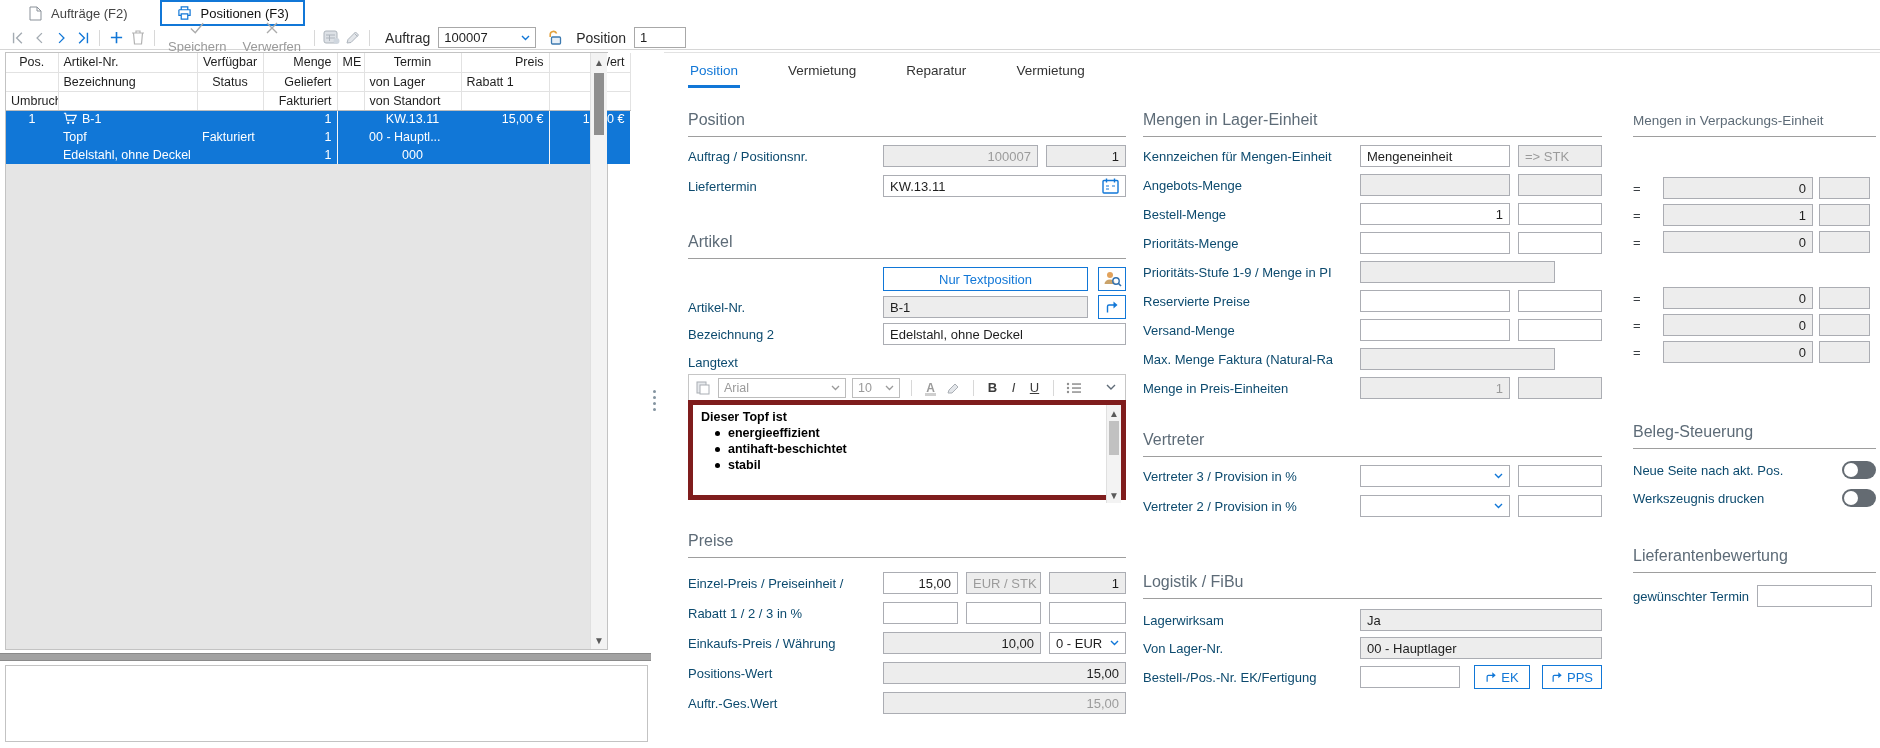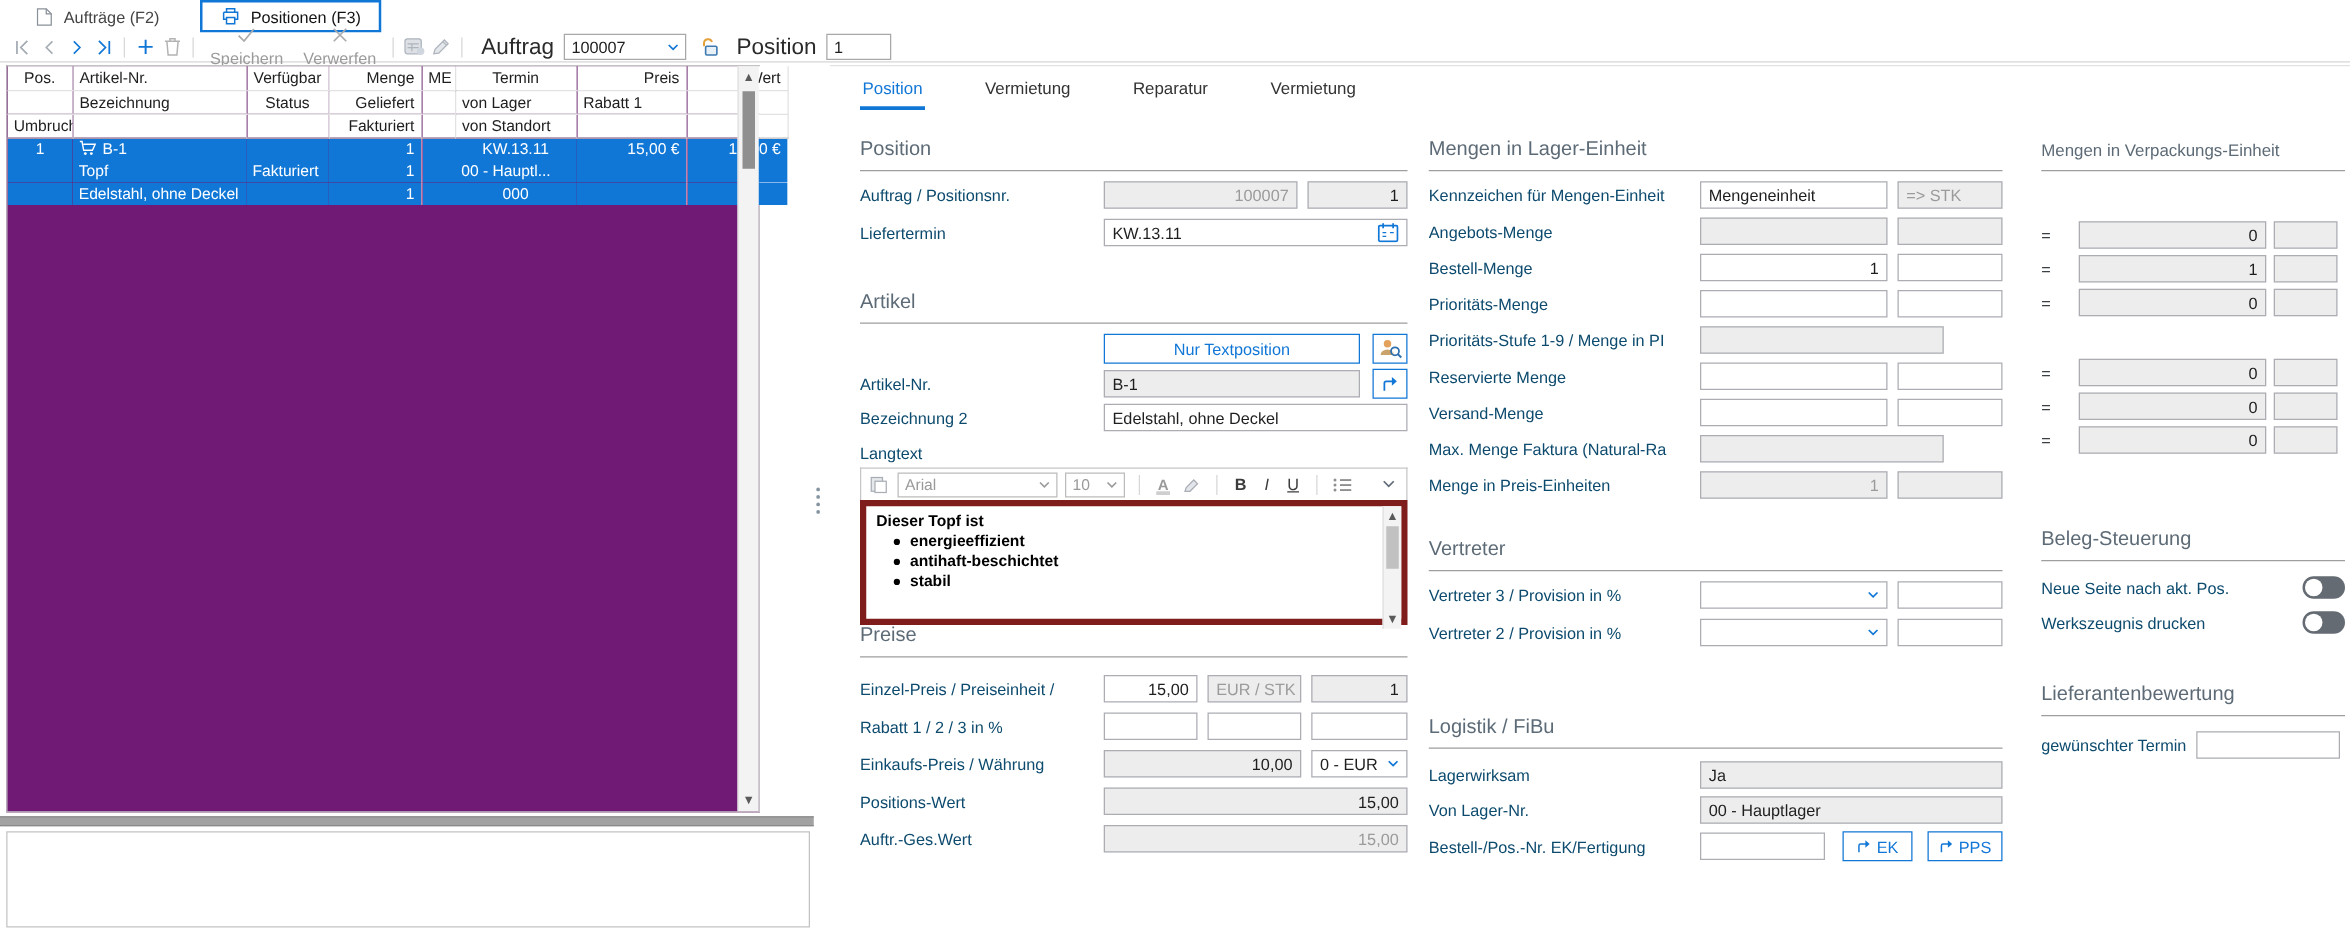--- a/index.html
+++ b/index.html
@@ -10,26 +10,26 @@
   
   .doctabs { position:absolute; left:0; top:0; width:100%; height:26px; display:flex; align-items:stretch; padding-left:12px; gap:18px; background:#fff; }
   .doctab { display:flex; align-items:center; gap:7px; padding:0 14px; font-size:13px; color:#444; cursor:default; }
   .doctab.active { border:2px solid #1177d7; color:#111; }
 
   
   .toolbar { position:absolute; left:0; top:26px; width:100%; height:24px; display:flex; align-items:center; padding-left:6px; border-bottom:1px solid #d6d6d6; background:#fff; }
   .tbtn { width:22px; height:20px; display:flex; align-items:center; justify-content:center; }
   .tsep { width:1px; height:16px; background:#d8d8d8; margin:0 5px; }
   .ttext-btn { display:flex; align-items:center; gap:5px; padding:0 8px; font-size:13px; color:#9a9a9a;flex-direction:column; }
-  .tlabel { font-size:18px; color:#2a2a2a; margin:0 8px 0 10px; }
+  .tlabel { font-size:14px; color:#2a2a2a; margin:0 8px 0 10px; }
   .combo { height:21px; background:#fff; border:1px solid #a8a8a8; display:flex; align-items:center; justify-content:space-between; padding:0 5px; font-size:13px; }
   .tfield { height:21px; width:52px; background:#fff; border:1px solid #a8a8a8; font-size:13px; display:flex; align-items:center; padding:0 5px; }
 
   
-  .grid-panel { position:absolute; left:5px; top:52px; width:603px; height:598px; border:1px solid #c3c3c3; background:#701a75; }
+  .grid-panel { position:absolute; left:5px; top:52px; width:603px; height:598px; border:1px solid #c3c3c3; background:#e5e5e5; }
   table.grid { border-collapse:collapse; table-layout:fixed; width:624px; }
   .grid th { font-weight:normal; font-size:12.5px; color:#1e1e1e; height:19px; padding:0 5px;
              border-right:1px solid #e2e2e2; border-bottom:1px solid #e2e2e2; background:#fff; overflow:hidden; white-space:nowrap; }
   .grid thead tr:last-child th { border-bottom:1px solid #bdbdbd; }
   .grid td { font-size:12.5px; height:18px; padding:0 5px; color:#fff; background:#1177d7; overflow:hidden; white-space:nowrap; }
   .grid .c { text-align:center; } .grid .r { text-align:right; } .grid .l { text-align:left; }
   .grid td.sepw { border-right:1px solid rgba(255,255,255,.65); }
   .vscroll { position:absolute; top:0; right:0; width:17px; height:100%; background:#f3f3f3; border-left:1px solid #e0e0e0; }
   .varrow { position:absolute; left:0; width:16px; height:16px; display:flex; align-items:center; justify-content:center; color:#5a5a5a; font-size:10px; }
   .vthumb { position:absolute; left:3px; top:20px; width:10px; height:62px; background:#8f8f8f; }
@@ -410,21 +410,21 @@
             <i></i>
             <span class="edline">stabil</span>
           </div>
         <div class="edscroll">
           <div class="varrow" style="top:0">▲</div>
           <div class="vthumb"></div>
           <div class="varrow" style="bottom:0">▼</div>
         </div>
       </div>
 
-      <div class="sech" style="">Preise</div>
+      <div class="sech" style="margin-top:32px">Preise</div>
       <div class="frow" style="margin-top:14px">
         <div class="lbl">Einzel-Preis / Preiseinheit /</div>
         <div class="fld r" style="width:75px">15,00</div>
         <div class="fld g dim" style="width:75px;margin-left:8px">EUR / STK</div>
         <div class="fld g r" style="width:77px;margin-left:8px">1</div>
       </div>
       <div class="frow" style="margin-top:8px">
         <div class="lbl">Rabatt 1 / 2 / 3 in %</div>
         <div class="fld" style="width:75px"></div>
         <div class="fld" style="width:75px;margin-left:8px"></div>
@@ -471,21 +471,21 @@
       <div class="frow" style="margin-top:7px">
         <div class="lbl">Prioritäts-Menge</div>
         <div class="fld" style="width:150px"></div>
         <div class="fld" style="width:84px;margin-left:8px"></div>
       </div>
       <div class="frow" style="margin-top:7px">
         <div class="lbl">Prioritäts-Stufe 1-9 / Menge in PI</div>
         <div class="fld g" style="width:195px"></div>
       </div>
       <div class="frow" style="margin-top:7px">
-        <div class="lbl">Reservierte Menge</div>
+        <div class="lbl">Reservierte Preise</div>
         <div class="fld" style="width:150px"></div>
         <div class="fld" style="width:84px;margin-left:8px"></div>
       </div>
       <div class="frow" style="margin-top:7px">
         <div class="lbl">Versand-Menge</div>
         <div class="fld" style="width:150px"></div>
         <div class="fld" style="width:84px;margin-left:8px"></div>
       </div>
       <div class="frow" style="margin-top:7px">
         <div class="lbl">Max. Menge Faktura (Natural-Ra</div>

